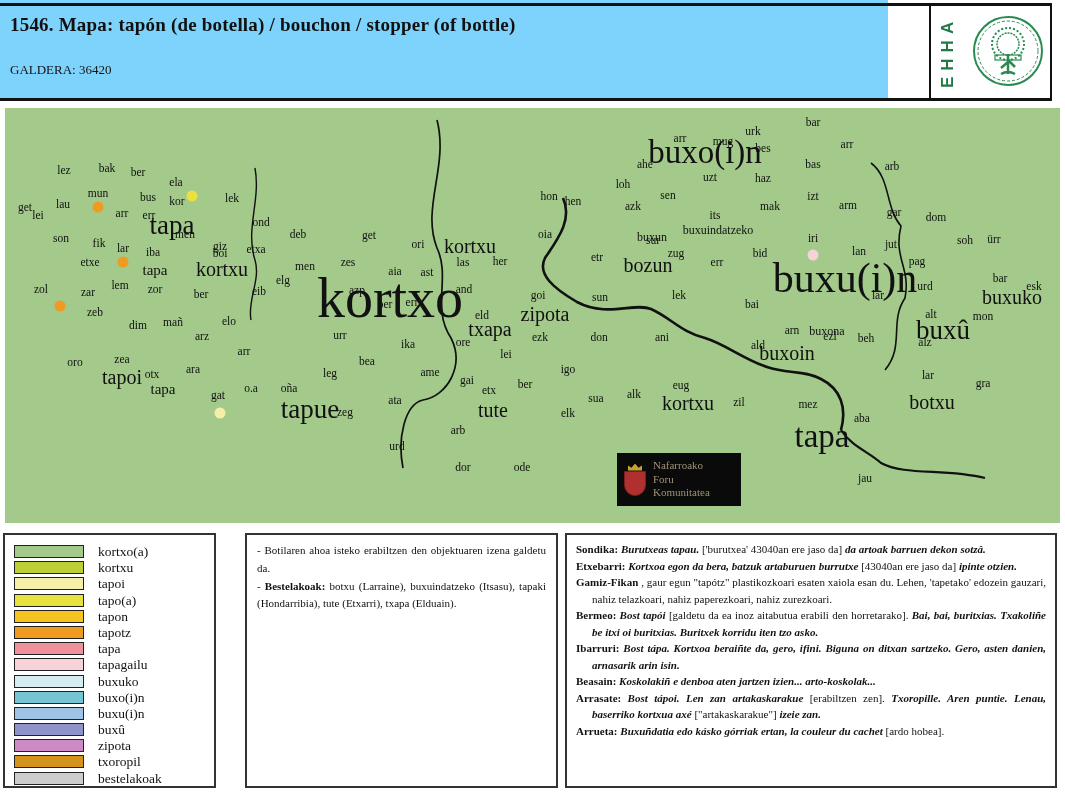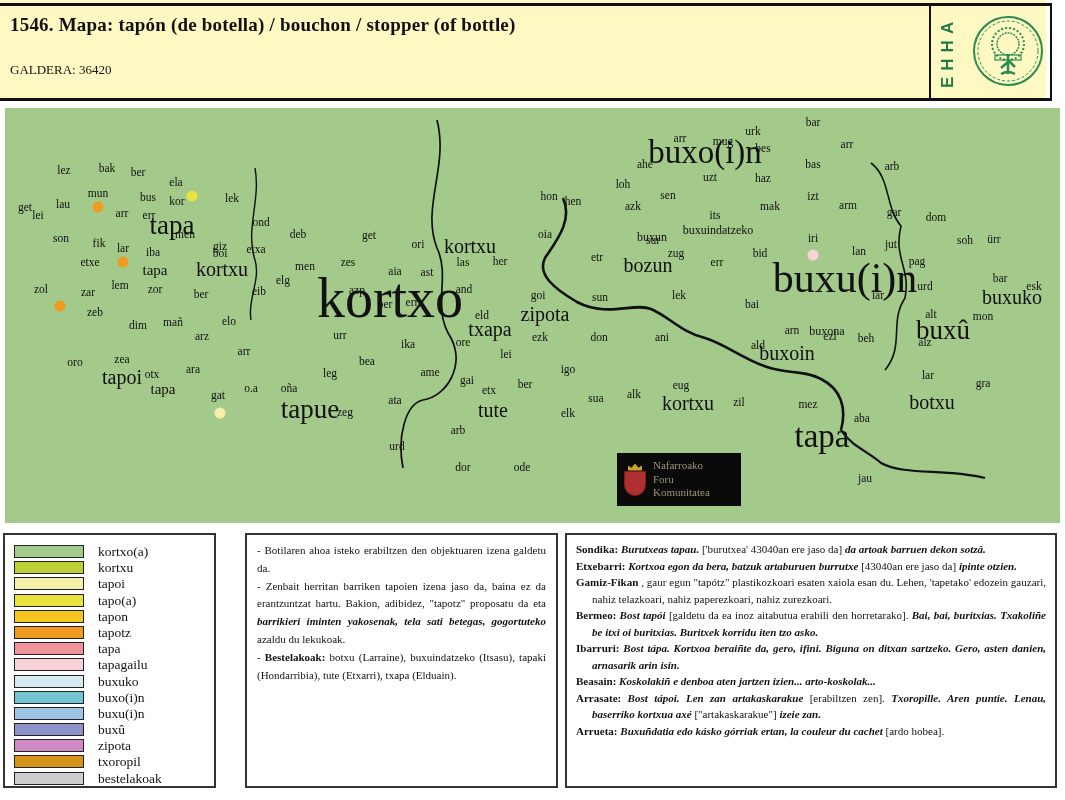--- a/index.html
+++ b/index.html
@@ -1,19 +1,19 @@
 <!DOCTYPE html>
 <html><head>
 <meta charset="utf-8">
 <style>
   html,body{margin:0;padding:0;background:#ffffff;}
   #page{position:relative;width:1065px;height:800px;background:#ffffff;overflow:hidden;
         font-family:"Liberation Serif",serif;color:#111;}
   
-  #header{position:absolute;left:0;top:0;width:1046px;height:101px;background:#fef9c3;}
+  #header{position:absolute;left:0;top:0;width:888px;height:101px;background:#7dd3fc;}
   .hline-top{position:absolute;left:0;top:3px;width:1052px;height:3px;background:#111;}
   .hline-bot{position:absolute;left:0;top:98px;width:1052px;height:3px;background:#111;}
   .vline{position:absolute;top:3px;height:98px;width:2px;background:#111;}
   #title{position:absolute;left:10px;top:14px;font-size:19px;font-weight:bold;letter-spacing:.2px;}
   #galdera{position:absolute;left:10px;top:62px;font-size:13px;}
   #ehha-text{position:absolute;left:938px;top:18px;width:20px;height:70px;
              color:#1f7a45;font-family:"Liberation Sans",sans-serif;font-weight:bold;font-size:17px;
              transform:rotate(-90deg);transform-origin:35px 35px;letter-spacing:6px;white-space:nowrap;}
   #ehha-emblem{position:absolute;left:968px;top:10px;}
   
@@ -369,21 +369,20 @@
         <div class="leg-row">
           <span class="leg-sw" style="background-color: rgb(204, 204, 204);"></span>
           <span class="leg-lab">bestelakoak</span>
         </div>
       </div>
   </div>
 
   <div id="notes-box" class="panel">
     <div id="notes-body">
         <div class="para"><span>- Botilaren ahoa isteko erabiltzen den objektuaren izena galdetu da.</span></div>
-        <div class="para"><span>- Zenbait herritan barriken tapoien izena jaso da, baina ez da erantzuntzat hartu. Bakion, adibidez, "tapotz" proposatu da eta </span><span class="seg-i">barrikieri iminten yakosenak, tela sati betegas, gogortuteko</span><span> azaldu du lekukoak.</span></div>
         <div class="para"><span>- </span><span class="seg-b">Bestelakoak:</span><span> botxu (Larraine), buxuindatzeko (Itsasu), tapaki (Hondarribia), tute (Etxarri), txapa (Elduain).</span></div>
       </div>
   </div>
 
   <div id="entries-box" class="panel">
     <div id="entries-body">
         <div class="entry"><span class="place">Sondika: </span><span class="seg-i">Burutxeas tapau.</span><span> ['burutxea' 43040an ere jaso da] </span><span class="seg-i">da artoak barruen dekon sotzâ.</span></div>
         <div class="entry"><span class="place">Etxebarri: </span><span class="seg-i">Kortxoa egon da bera, batzuk artaburuen burrutxe</span><span> [43040an ere jaso da] </span><span class="seg-i">ipinte otzien.</span></div>
         <div class="entry"><span class="place">Gamiz-Fikan </span><span>, gaur egun "tapótz" plastikozkoari esaten xaiola esan du. Lehen, 'tapetako' edozein gauzari, nahiz telazkoari, nahiz paperezkoari, nahiz zurezkoari.</span></div>
         <div class="entry"><span class="place">Bermeo: </span><span class="seg-i">Bost tapói</span><span> [galdetu da ea inoz aitabutua erabili den horretarako]. </span><span class="seg-i">Bai, bai, buritxias. Txakoliñe be itxi oi buritxias. Buritxek korridu iten tzo asko.</span></div>

